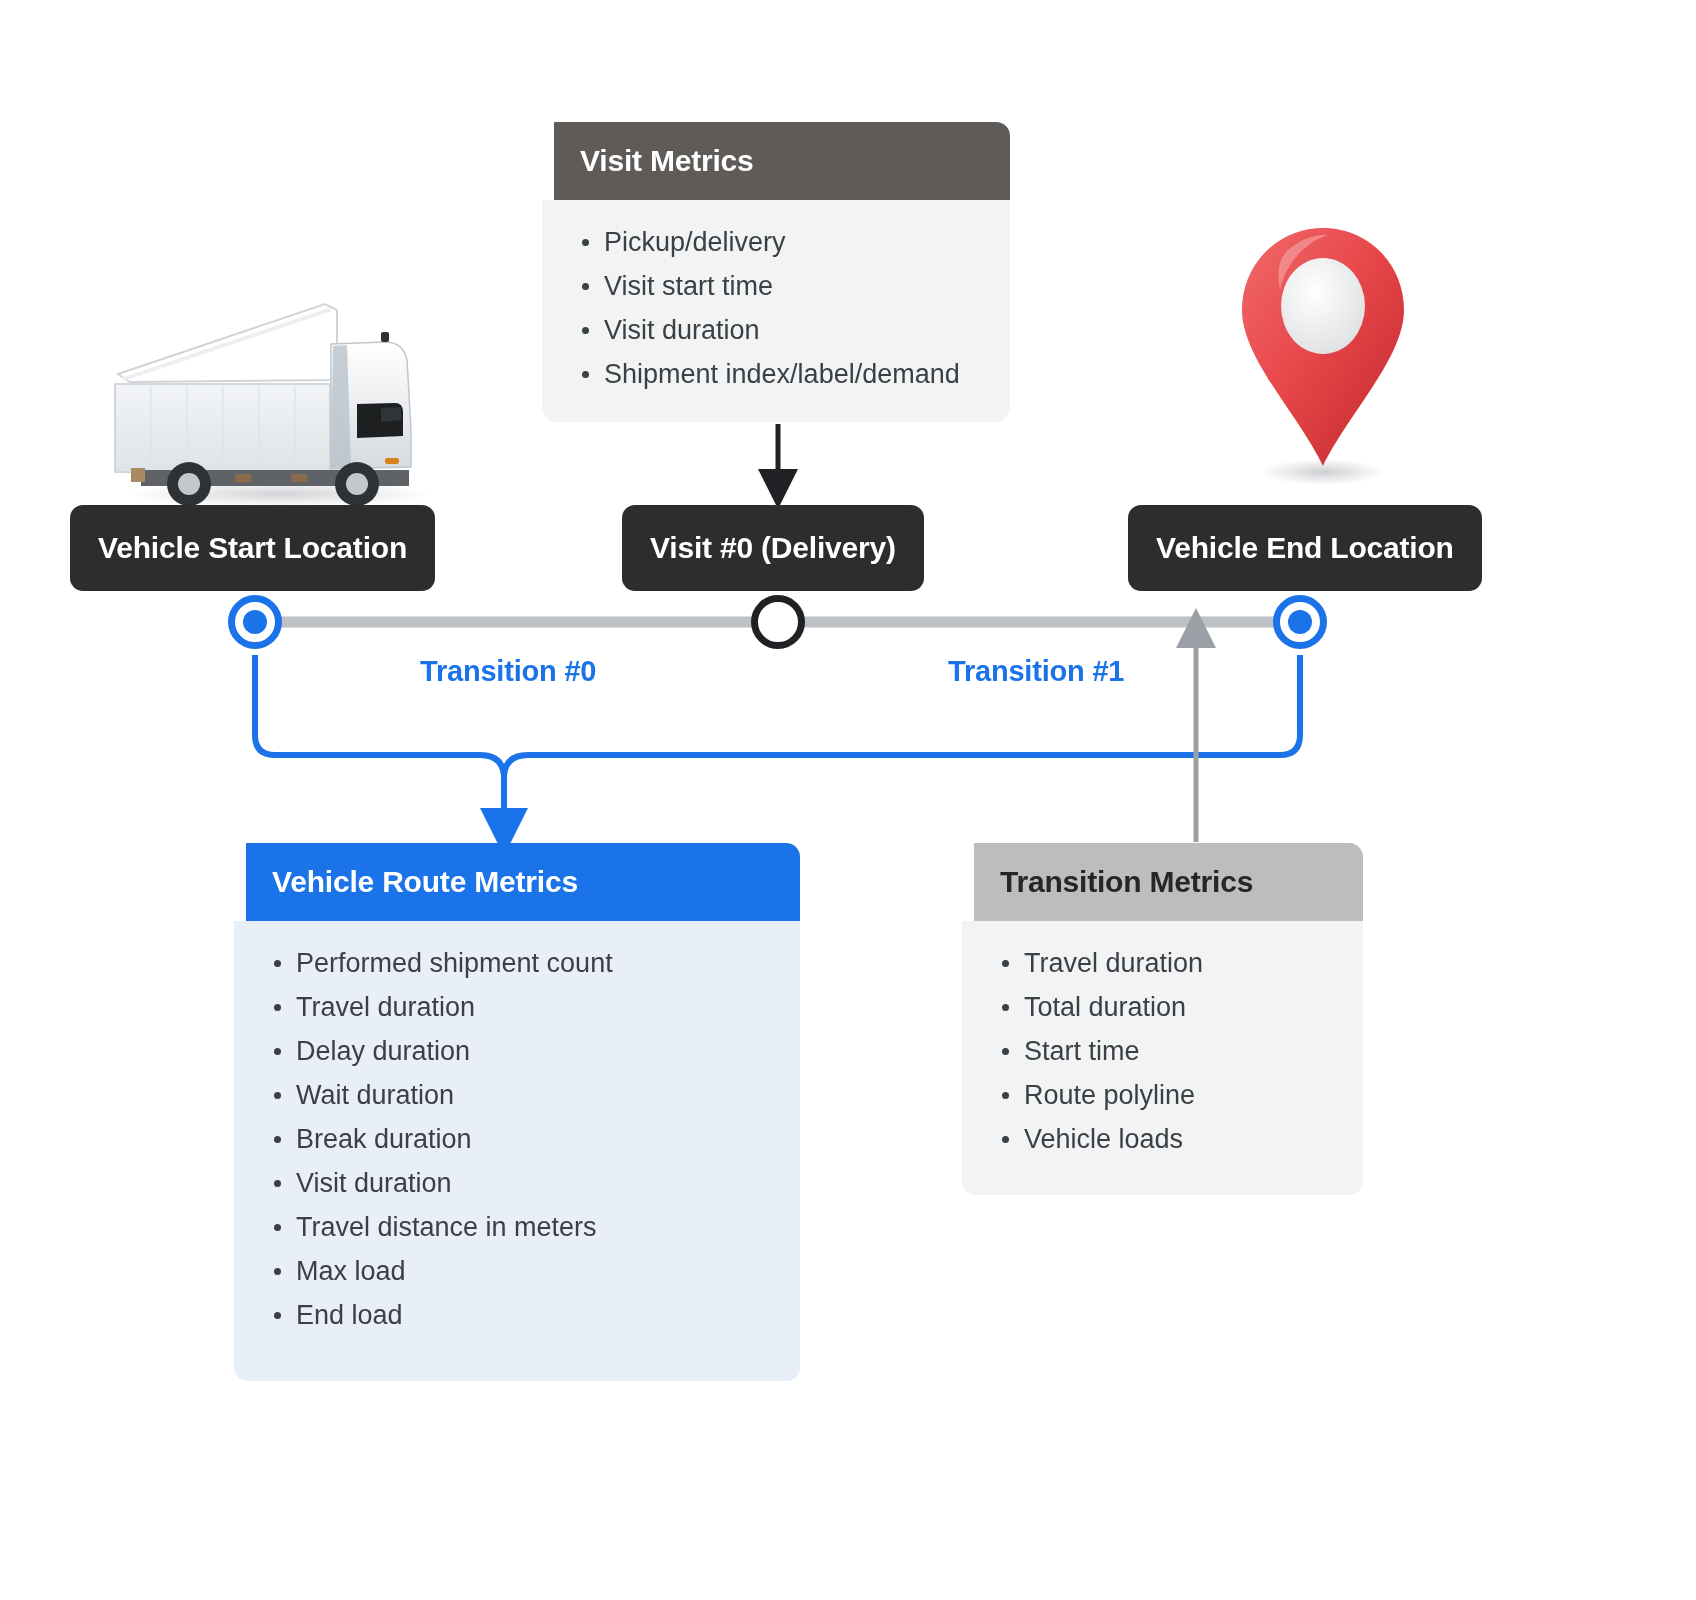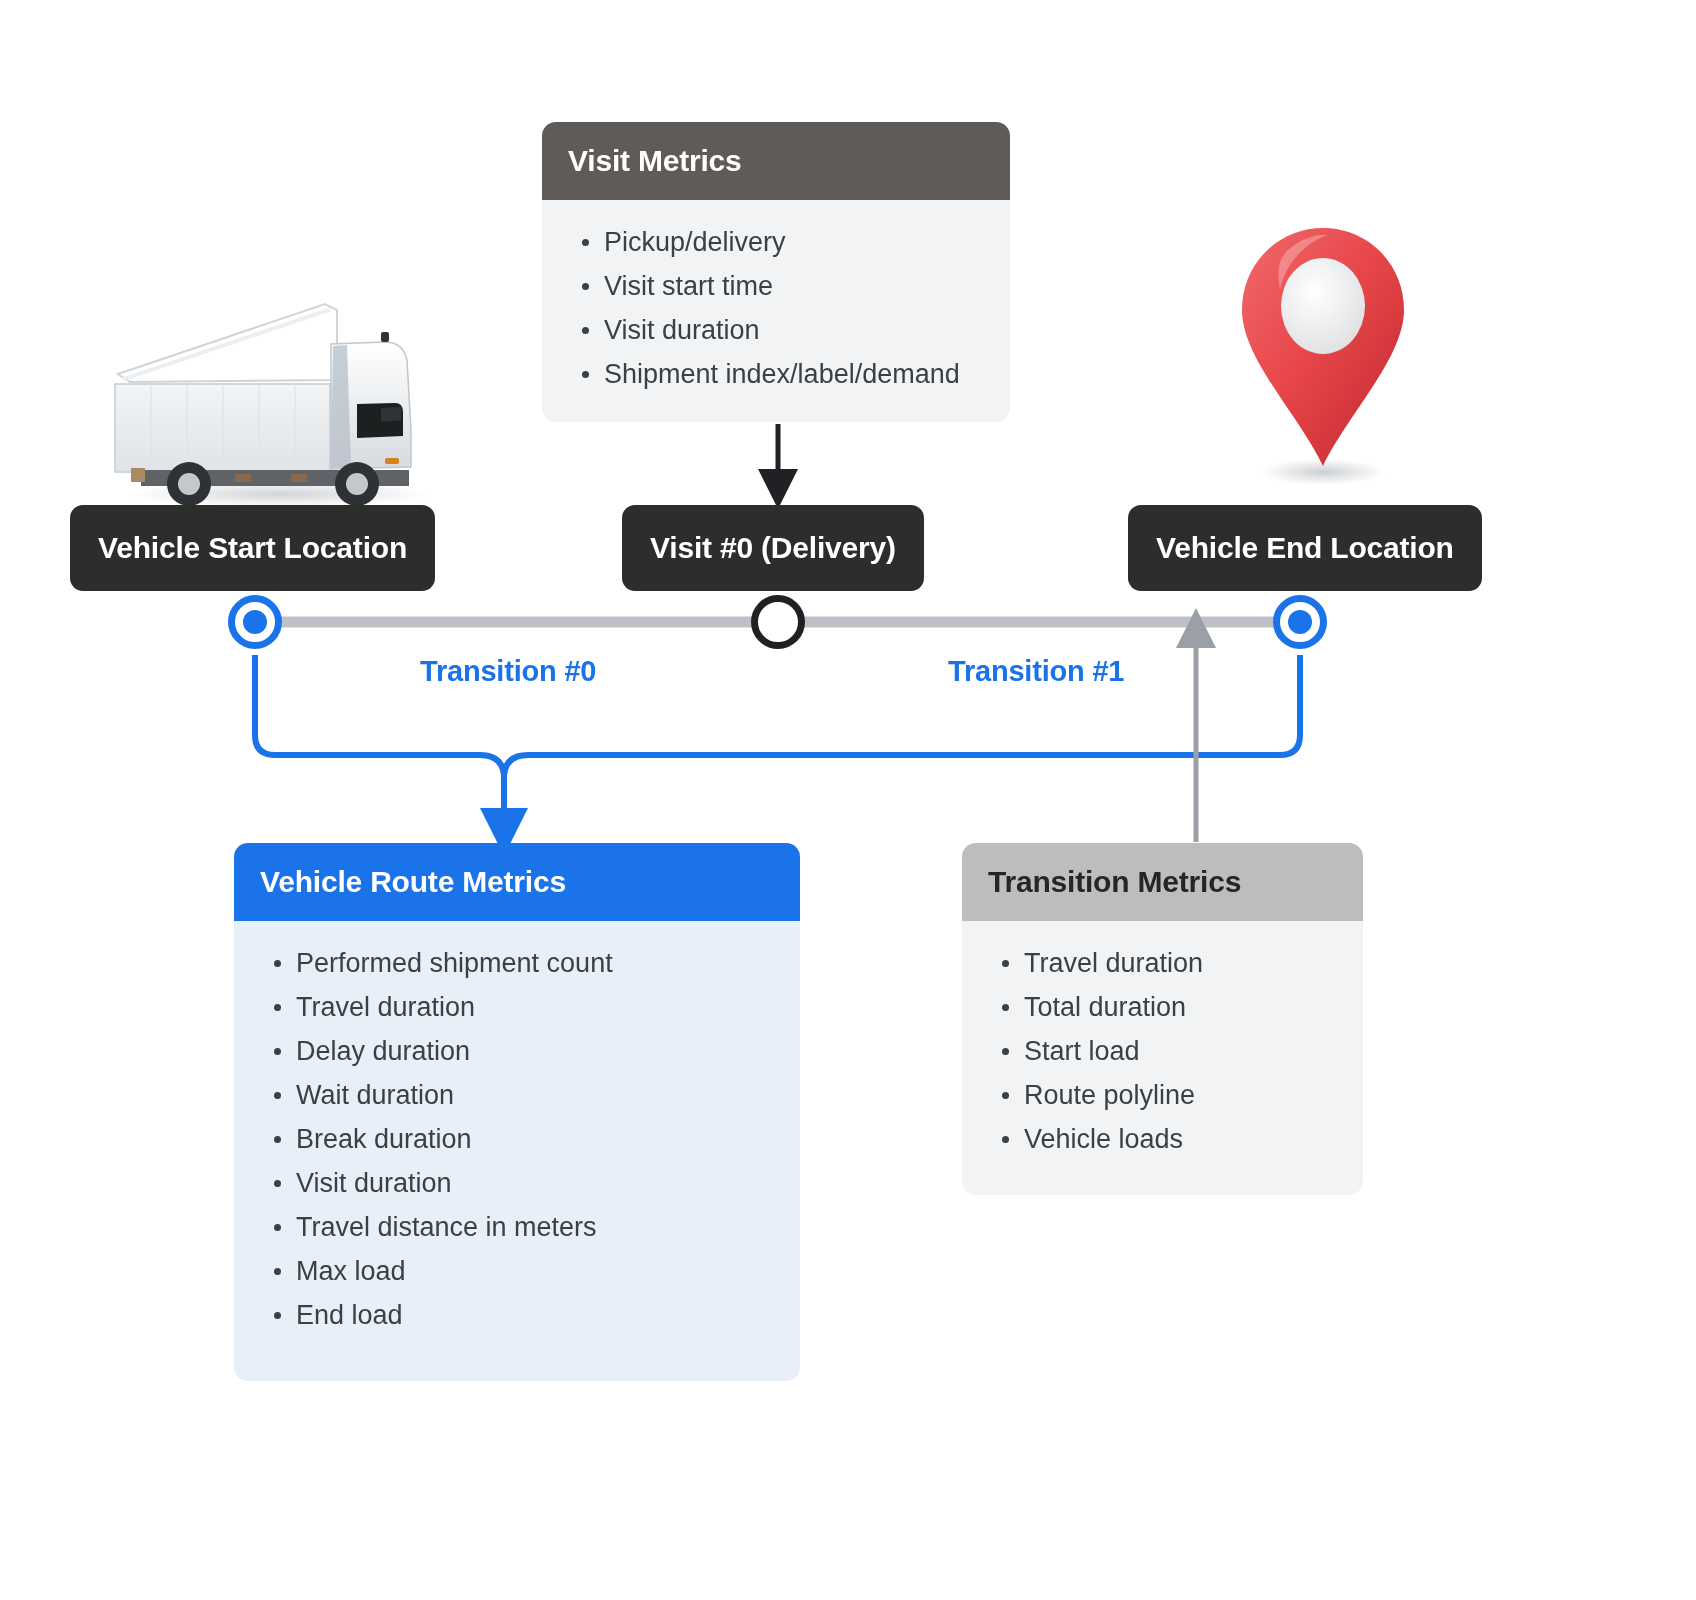--- a/index.html
+++ b/index.html
@@ -11,21 +11,21 @@
   }
   #stage { position: relative; width: 1696px; height: 1600px; }
 
   
   #wires { position: absolute; inset: 0; width: 1696px; height: 1600px; pointer-events: none; }
 
   
   .card { position: absolute; border-radius: 14px; overflow: hidden; }
   .card-header {
     padding: 22px 26px 22px 26px;
-    font-size: 30px; font-weight: bold; letter-spacing: -0.2px;
+    font-size: 30px; font-weight: bold; letter-spacing: -0.2px; margin-left: 12px;
   }
   .card-body { padding: 20px 26px 26px 26px; }
   .card-body ul { list-style: none; }
   .card-body li {
     position: relative;
     font-size: 27px; color: #3c4043; line-height: 1.63;
     padding-left: 36px;
   }
   .card-body li::before {
     content: ""; position: absolute; left: 14px; top: 19px;
@@ -231,20 +231,20 @@
       </ul>
     </div>
   </div>
 
   <div class="card" id="transition-metrics">
     <div class="card-header">Transition Metrics</div>
     <div class="card-body">
       <ul>
         <li>Travel duration</li>
         <li>Total duration</li>
-        <li>Start load</li>
+        <li>Start time</li>
         <li>Route polyline</li>
         <li>Vehicle loads</li>
       </ul>
     </div>
   </div>
 
 </div>
 
 </body></html>

